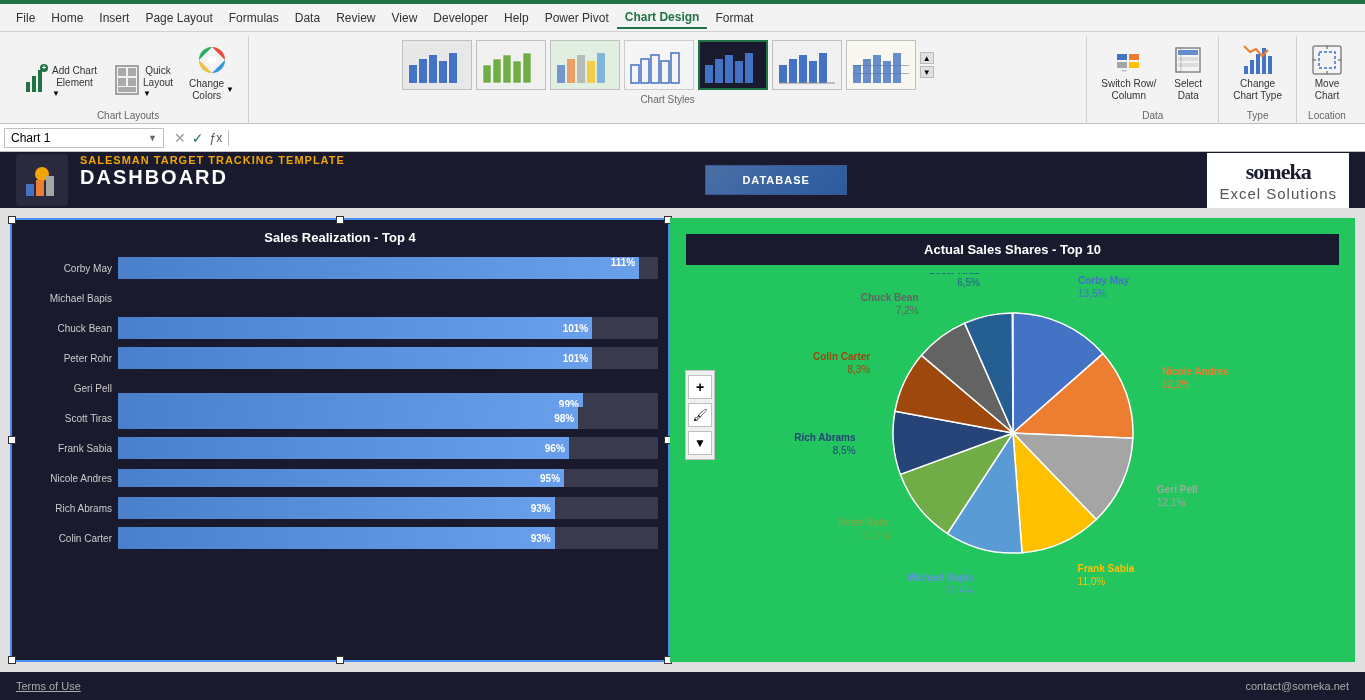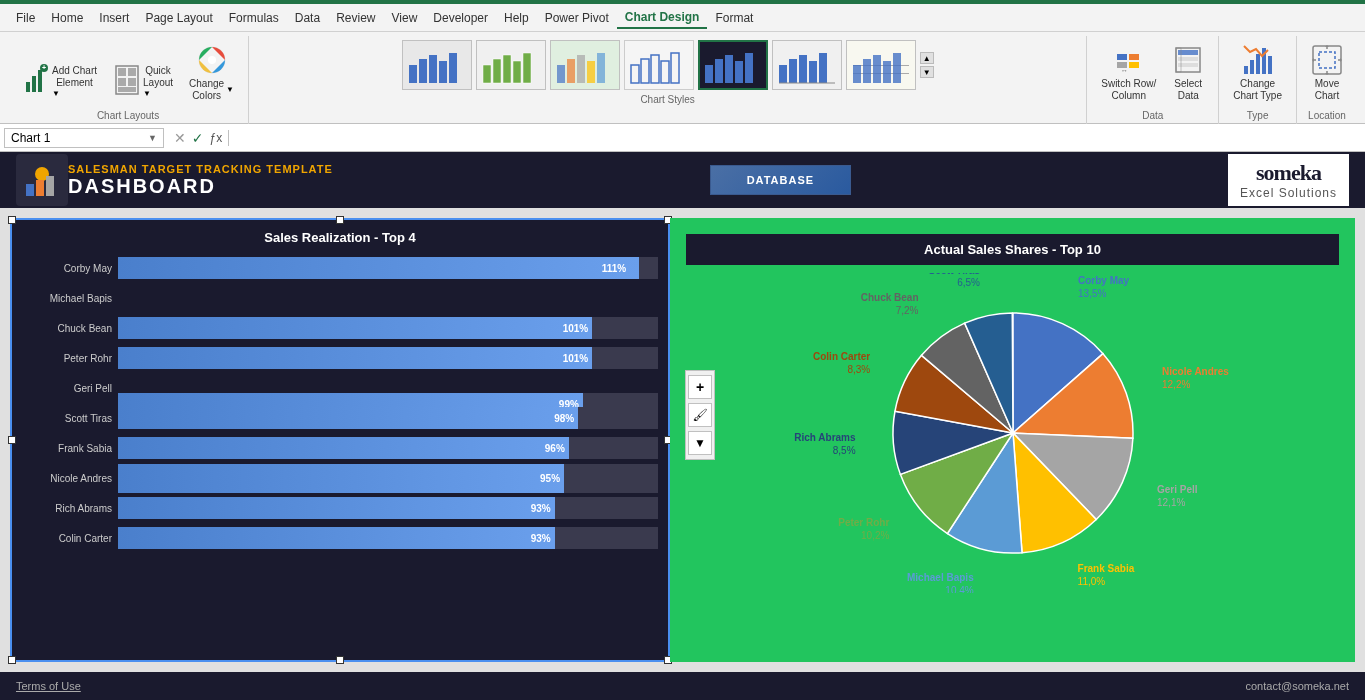--- a/index.html
+++ b/index.html
@@ -32,21 +32,21 @@
 
     
     .formula-bar { display: flex; align-items: center; background: white; border-bottom: 1px solid #c0c0c0; padding: 2px 4px; height: 28px; }
     .name-box { width: 160px; border: 1px solid #c0c0c0; padding: 2px 6px; font-size: 12px; margin-right: 4px; display: flex; align-items: center; justify-content: space-between; background: white; }
     .formula-controls { display: flex; align-items: center; gap: 6px; padding: 0 6px; border-right: 1px solid #c0c0c0; }
     .formula-icon { color: #555; cursor: pointer; font-size: 14px; }
     .formula-input { flex: 1; border: none; outline: none; font-size: 12px; padding: 2px 4px; }
 
     
     .dashboard-header { background: #1a1a2e; color: white; display: flex; align-items: center; justify-content: space-between; padding: 0 16px; height: 56px; }
-    .header-left { display: flex; align-items: center; }
+    .header-left { display: flex; gap: 12px; }
     .header-logo { width: 48px; height: 48px; background: #2a2a3e; border-radius: 4px; display: flex; align-items: center; justify-content: center; }
     .header-text { display: flex; flex-direction: column; }
     .header-subtitle { color: #f0a500; font-size: 11px; font-weight: 600; letter-spacing: 1px; }
     .header-title { color: white; font-size: 20px; font-weight: 700; letter-spacing: 2px; }
     .db-button { background: linear-gradient(135deg, #4a6fa5, #2a5a9f); color: white; padding: 8px 36px; font-size: 11px; font-weight: 600; letter-spacing: 1px; cursor: pointer; border: 1px solid #3a5a8f; }
     .header-logo-right { background: white; padding: 8px 12px; display: flex; flex-direction: column; align-items: center; }
     .chart-title { color: white; text-align: center; font-size: 13px; font-weight: 600; margin-bottom: 10px; }
     .bar-chart { display: flex; flex-direction: column; gap: 4px; }
     .bar-row { display: flex; align-items: center; gap: 6px; height: 26px; }
     .bar-label { color: #ccc; font-size: 10px; width: 80px; text-align: right; flex-shrink: 0; }
@@ -327,21 +327,21 @@
           </svg>
         </div>
         <div class="header-text">
           <span class="header-subtitle">SALESMAN TARGET TRACKING TEMPLATE</span>
           <span class="header-title">DASHBOARD</span>
         </div>
       </div>
       <div class="db-button">DATABASE</div>
       <div class="header-logo-right" style="background:white; padding:6px 12px; display:flex; flex-direction:column; align-items:center;">
         <span style="font-size:22px; font-weight:900; color:#1a1a2e; letter-spacing:-1px; font-family:Georgia,serif;">someka</span>
-        <span style="font-size:12px; color:#555; letter-spacing:1px;">Excel Solutions</span>
+        <span style="font-size:15px; color:#555; letter-spacing:1px;">Excel Solutions</span>
       </div>
     </div>
 
     <div style="flex:1; display:flex; padding:10px; background:#e0e0e0; gap:0;">
 
       <div style="position:relative; background:#1a1a2e; border:2px solid #4a8fef; padding:10px; flex:0 0 660px;">
 
         <div class="selection-handle" style="top:-4px; left:-4px;"></div>
         <div class="selection-handle" style="top:-4px; left:50%; transform:translateX(-50%);"></div>
         <div class="selection-handle" style="top:-4px; right:-4px;"></div>
@@ -350,21 +350,21 @@
         <div class="selection-handle" style="bottom:-4px; left:-4px;"></div>
         <div class="selection-handle" style="bottom:-4px; left:50%; transform:translateX(-50%);"></div>
         <div class="selection-handle" style="bottom:-4px; right:-4px;"></div>
 
         <div class="chart-title">Sales Realization - Top 4</div>
         <div class="bar-chart" id="bar-chart-rows">
 
         <div class="bar-row">
     <div class="bar-label" style="color:#ccc;font-size:10px;width:90px;text-align:right;">Corby May</div>
     <div class="bar-track" style="flex:1;background:#3a3a4e;height:22px;position:relative;">
-      <div class="bar-fill" style="width:96.52173913043478%;height:100%;background:linear-gradient(90deg,#4a7fcc,#6a9fec);display:flex;align-items:center;justify-content:flex-end;padding-right:13px;">
+      <div class="bar-fill" style="width:96.52173913043478%;height:100%;background:linear-gradient(90deg,#4a7fcc,#6a9fec);display:flex;align-items:flex-start;justify-content:flex-end;padding-right:4px;">
         <span style="color:white;font-size:10px;font-weight:600;">111%</span>
       </div>
     </div>
   </div>
             <div class="bar-row">
     <div class="bar-label" style="color:#ccc;font-size:10px;width:90px;text-align:right;">Michael Bapis</div>
   </div>
             <div class="bar-row">
     <div class="bar-label" style="color:#ccc;font-size:10px;width:90px;text-align:right;">Chuck Bean</div>
     <div class="bar-track" style="flex:1;background:#3a3a4e;height:22px;position:relative;">
@@ -400,21 +400,21 @@
             <div class="bar-row">
     <div class="bar-label" style="color:#ccc;font-size:10px;width:90px;text-align:right;">Frank Sabia</div>
     <div class="bar-track" style="flex:1;background:#3a3a4e;height:22px;position:relative;">
       <div class="bar-fill" style="width:83.47826086956522%;height:100%;background:linear-gradient(90deg,#4a7fcc,#6a9fec);display:flex;align-items:center;justify-content:flex-end;padding-right:4px;">
         <span style="color:white;font-size:10px;font-weight:600;">96%</span>
       </div>
     </div>
   </div>
             <div class="bar-row">
     <div class="bar-label" style="color:#ccc;font-size:10px;width:90px;text-align:right;">Nicole Andres</div>
-    <div class="bar-track" style="flex:1;background:#3a3a4e;height:29px;position:relative;">
+    <div class="bar-track" style="flex:1;background:#3a3a4e;height:18px;position:relative;">
       <div class="bar-fill" style="width:82.6086956521739%;height:100%;background:linear-gradient(90deg,#4a7fcc,#6a9fec);display:flex;align-items:center;justify-content:flex-end;padding-right:4px;">
         <span style="color:white;font-size:10px;font-weight:600;">95%</span>
       </div>
     </div>
   </div>
             <div class="bar-row">
     <div class="bar-label" style="color:#ccc;font-size:10px;width:90px;text-align:right;">Rich Abrams</div>
     <div class="bar-track" style="flex:1;background:#3a3a4e;height:22px;position:relative;">
       <div class="bar-fill" style="width:80.8695652173913%;height:100%;background:linear-gradient(90deg,#4a7fcc,#6a9fec);display:flex;align-items:center;justify-content:flex-end;padding-right:4px;">
         <span style="color:white;font-size:10px;font-weight:600;">93%</span>

